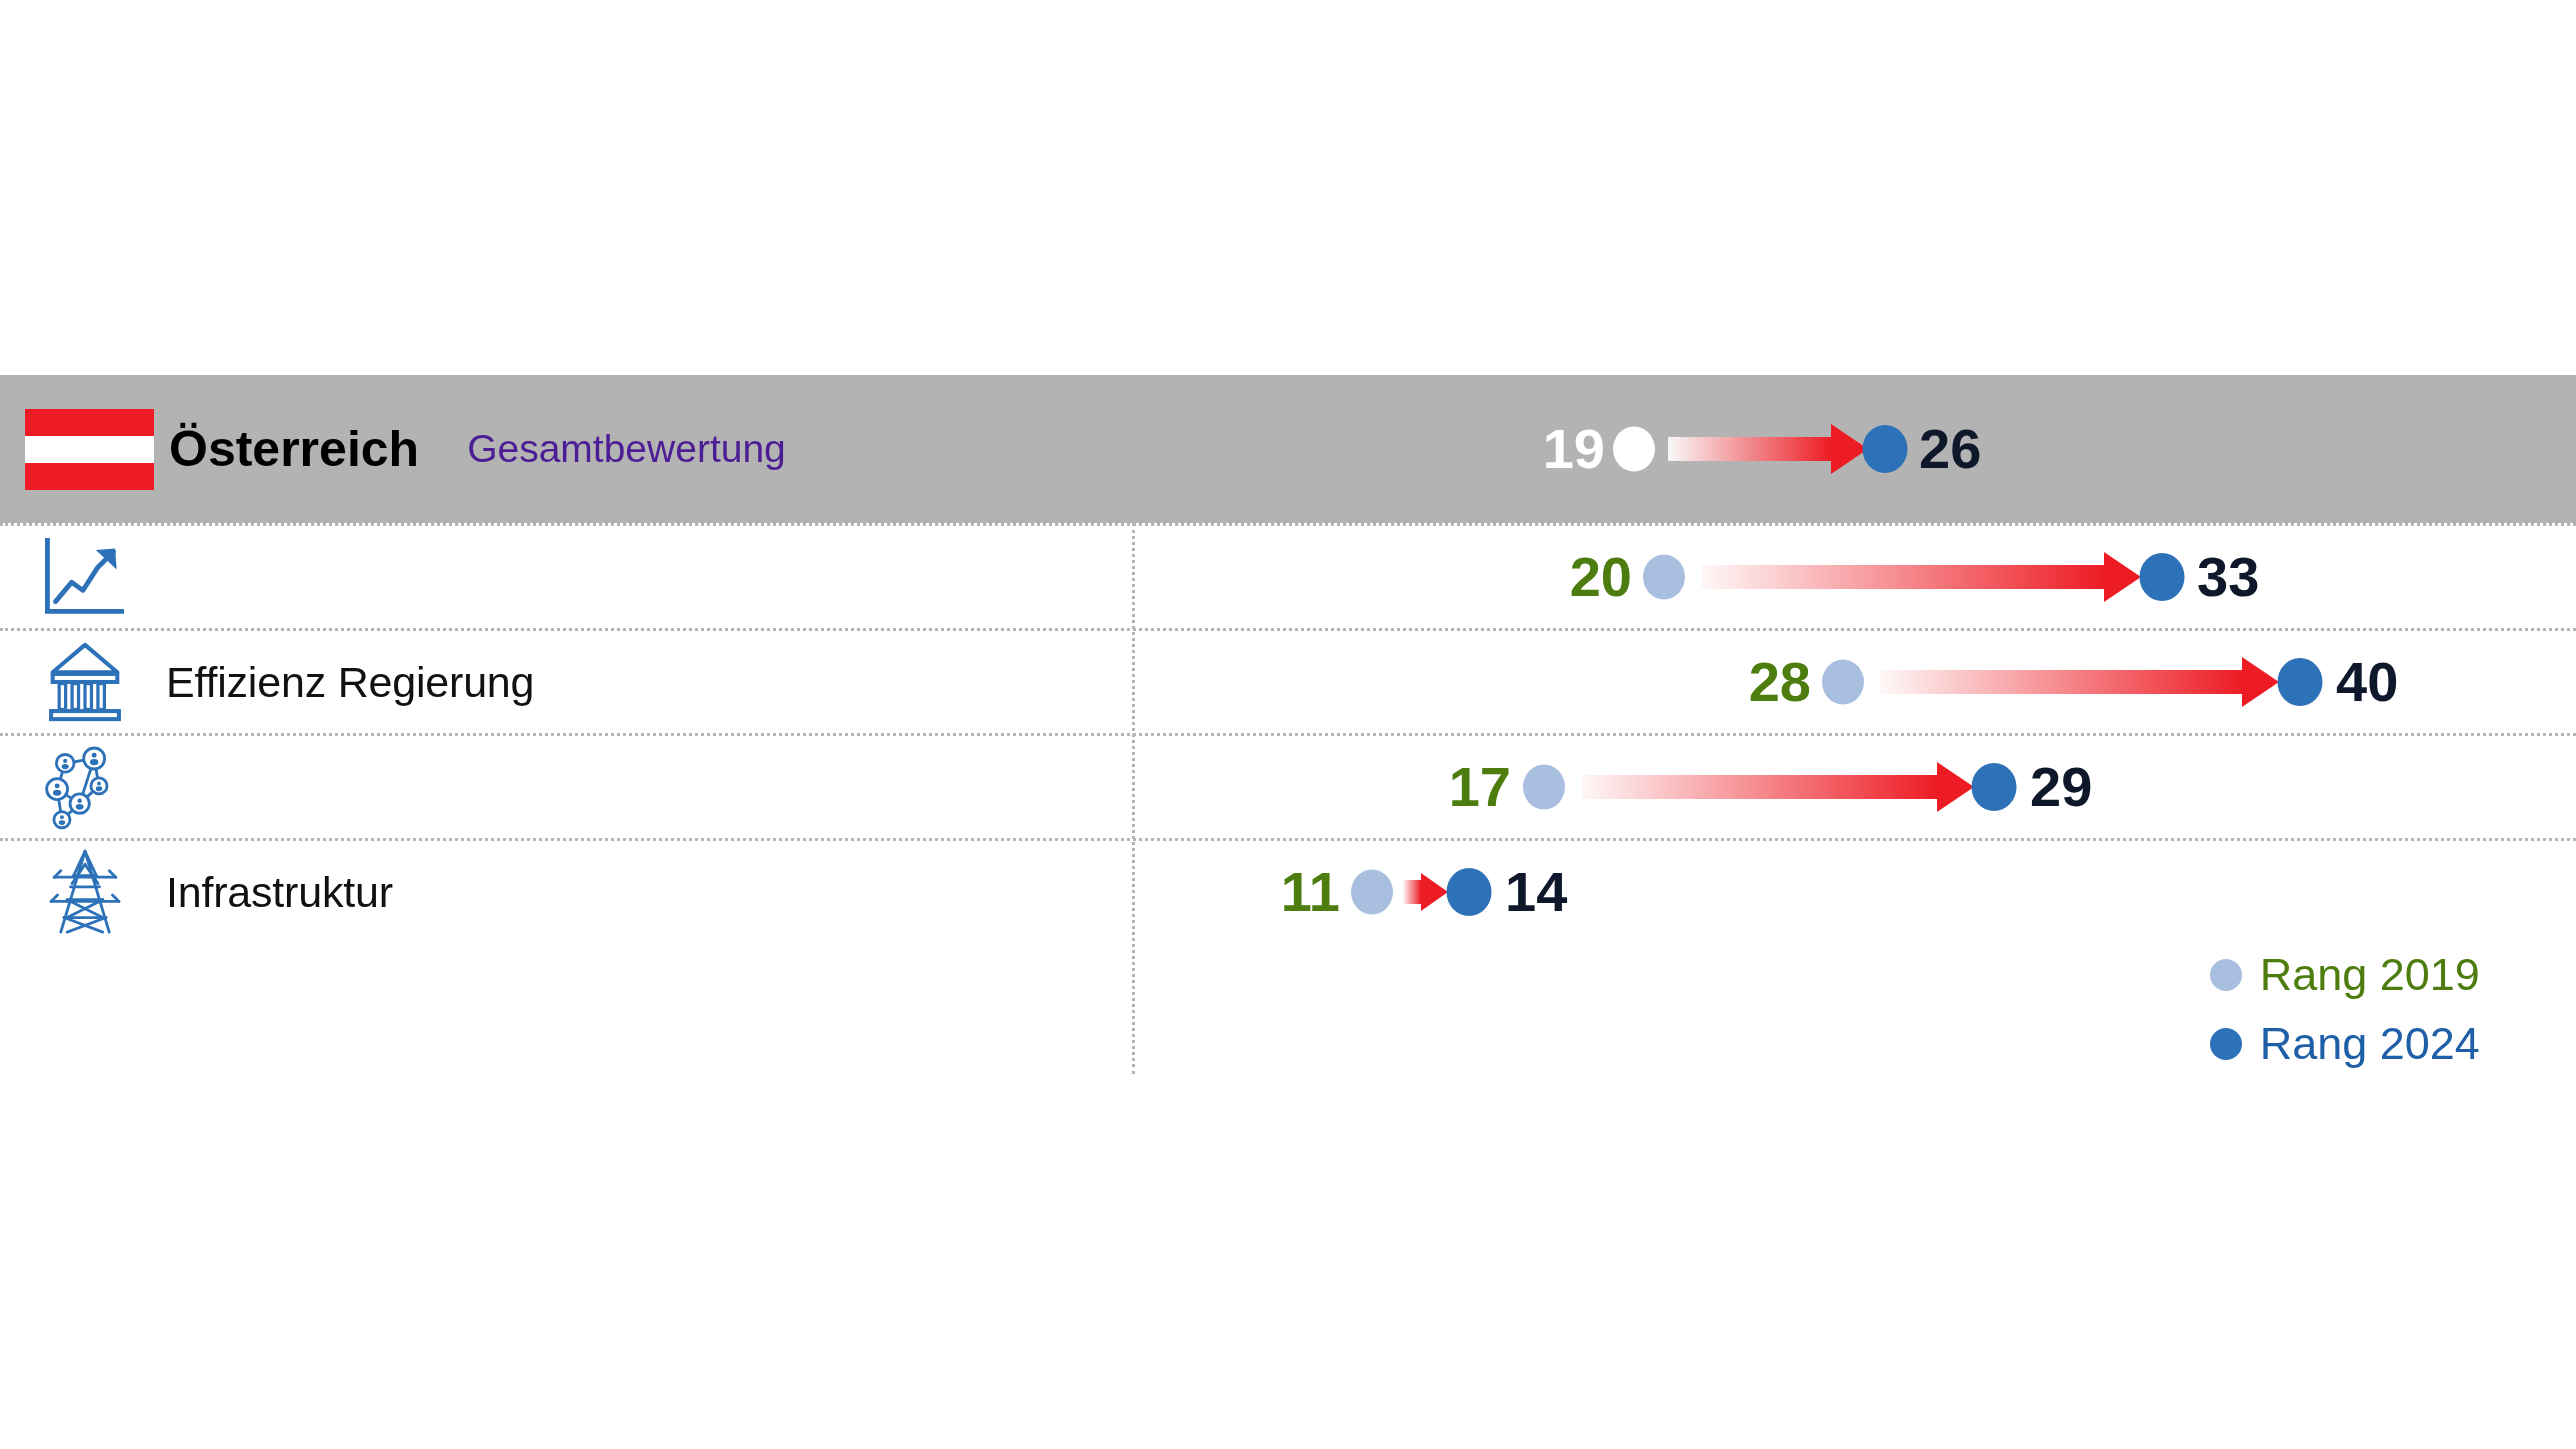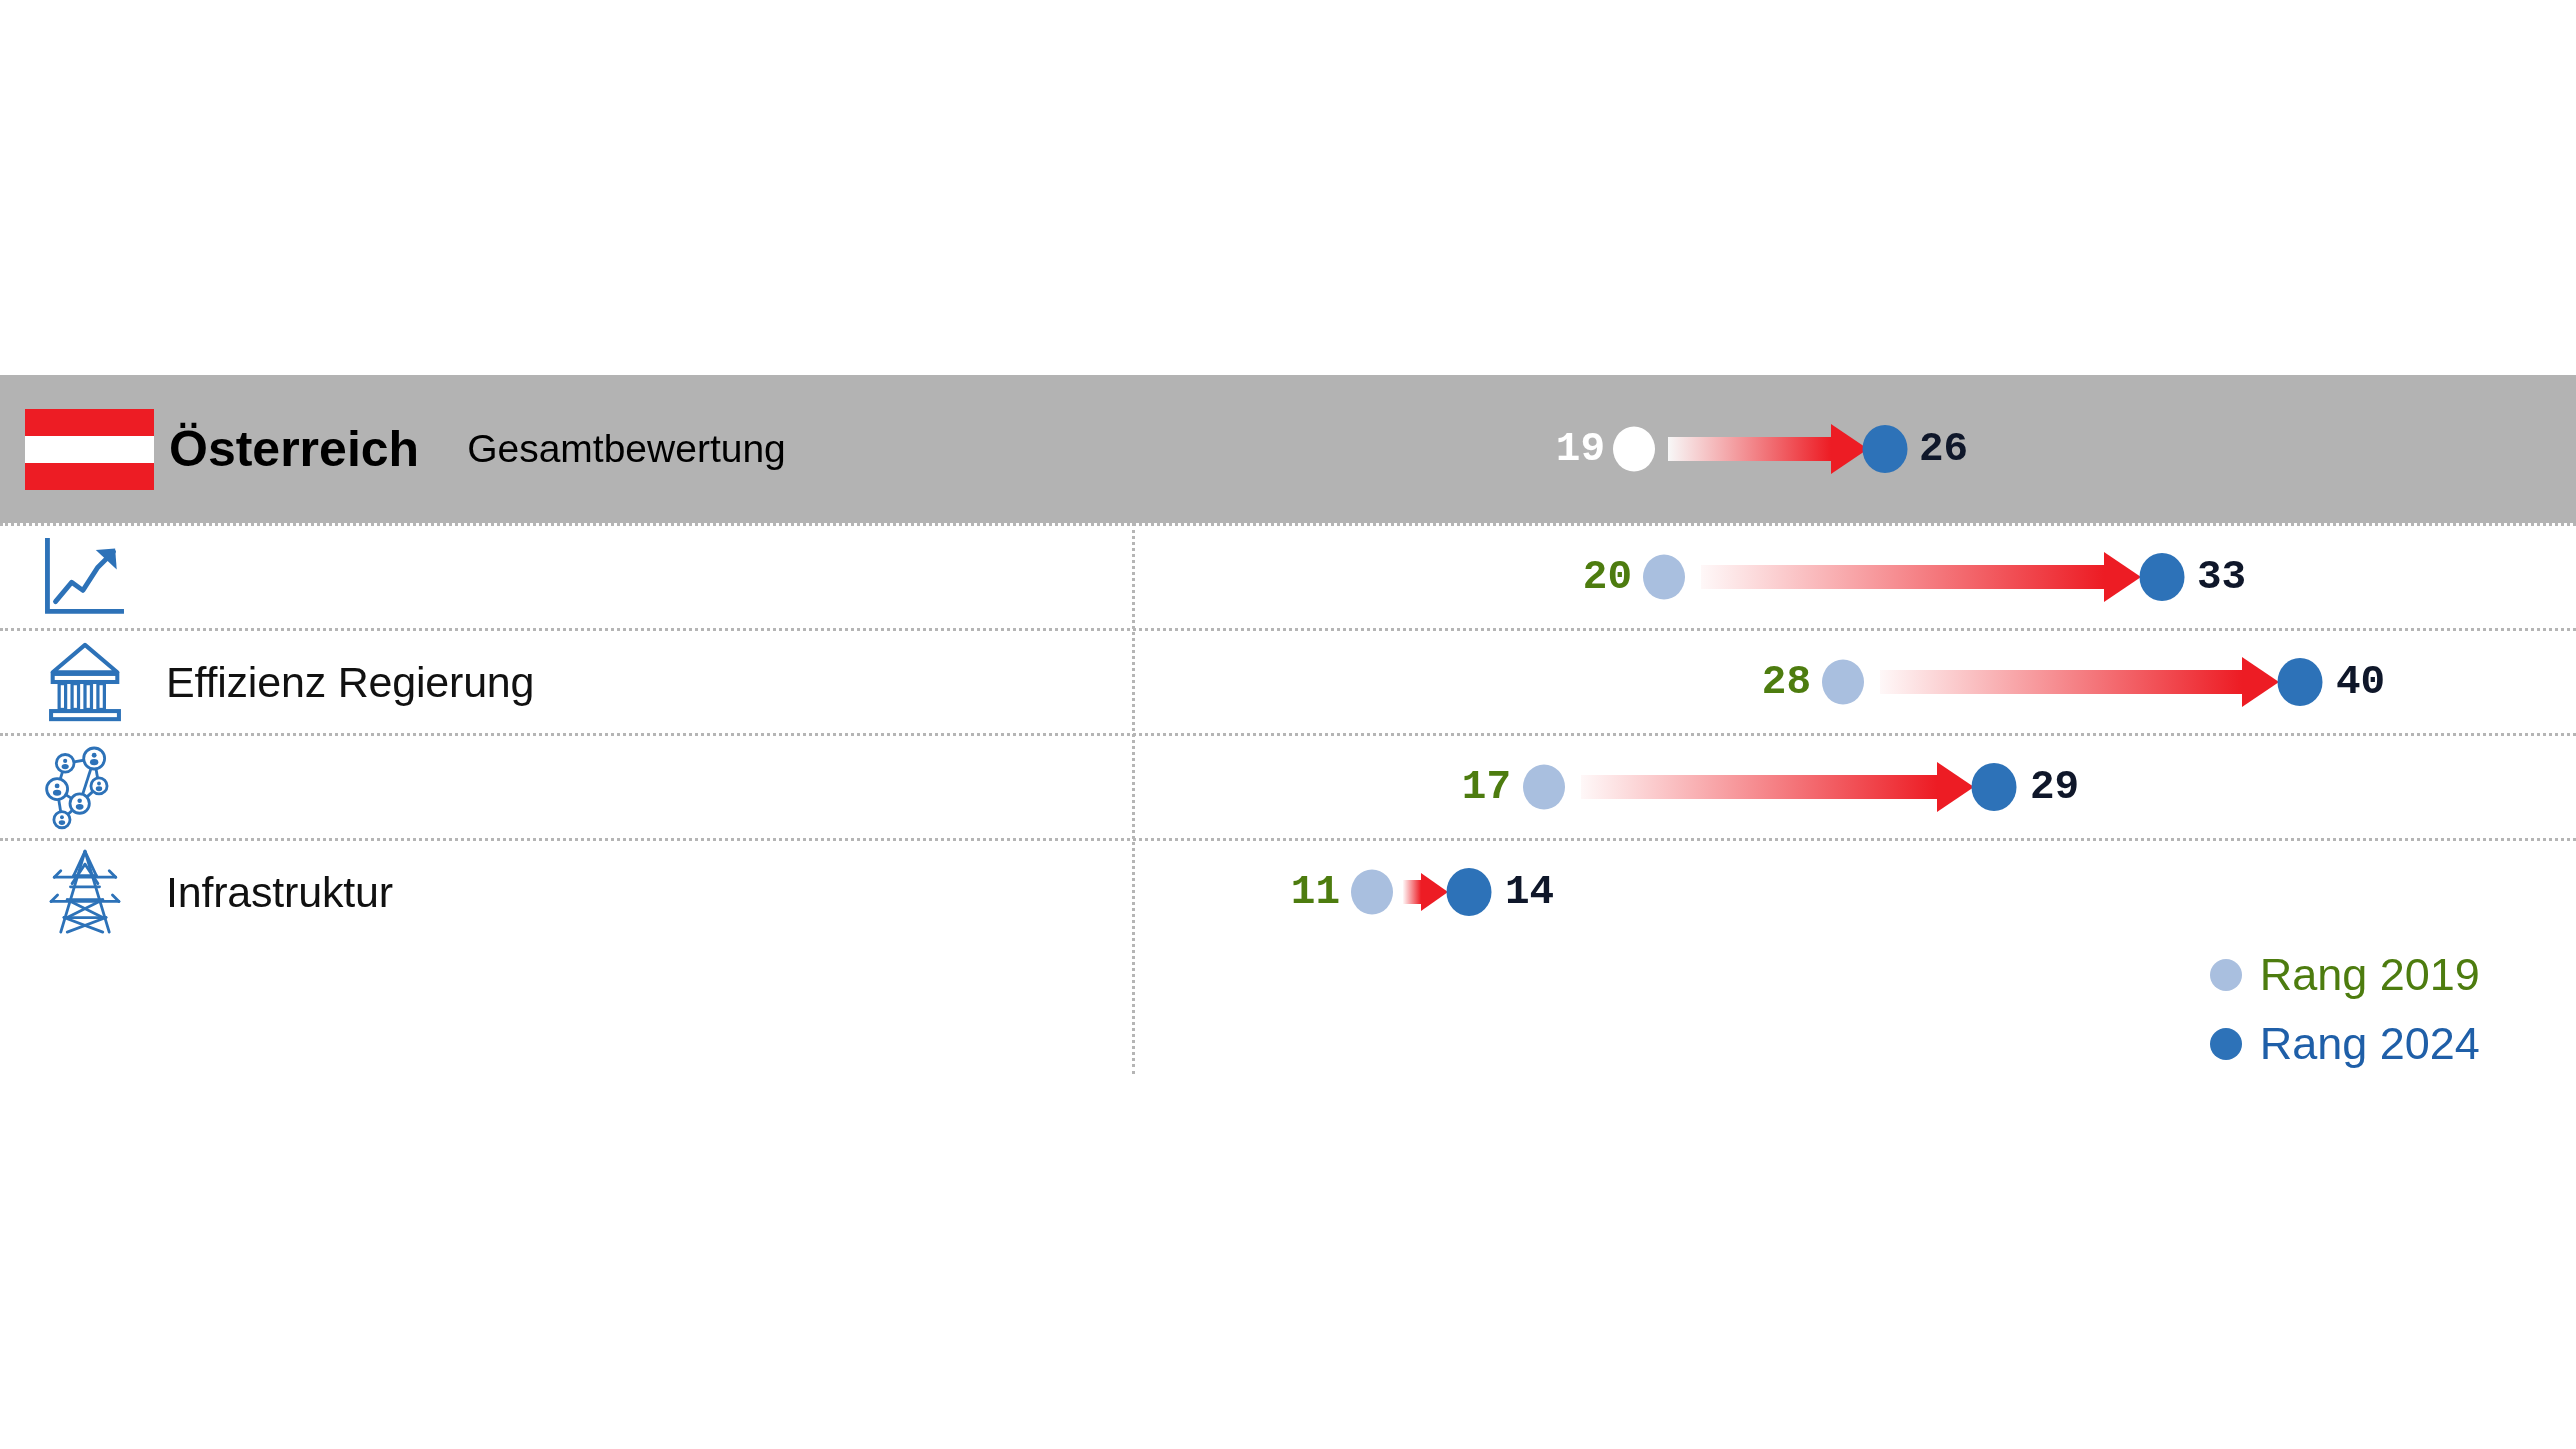--- a/index.html
+++ b/index.html
@@ -78,21 +78,21 @@
   .country-name {
     margin-left: 27px;
     font-size: 50px;
     font-weight: bold;
     color: #000000;
     white-space: nowrap;
   }
   .overall-label {
     margin-left: 48px;
     font-size: 39px;
-    color: #000000;
+    color: #4c1d95;
     white-space: nowrap;
   }
 
   
   .flag {
     width: 129px;
     height: 81px;
     background:
       linear-gradient(to bottom,
         #ed1c24 0%, #ed1c24 33.33%,
@@ -126,25 +126,24 @@
     border-radius: 50%;
     transform: translate(-50%, -50%);
   }
   .dot.old  { width: 42px; height: 45px; background: #a9bfdf; }
   .dot.old.white { background: #ffffff; }
   .dot.new  { width: 45px; height: 48px; background: #2d72b8; }
 
   .num {
     position: absolute;
     transform: translate(0, -50%);
-    font-size: 41px;
+    font-size: 56px;
     font-weight: bold;
     white-space: nowrap;
     line-height: 1;
-    font-family: Liberation Mono, monospace;
   }
   .num.old { color: #4d7c0f; transform: translate(-100%, -50%); }
   .num.old.white { color: #ffffff; }
   .num.new { color: #0f172a; }
 
   
   .arrow {
     position: absolute;
     transform: translate(0, -50%);
     height: 24px;

